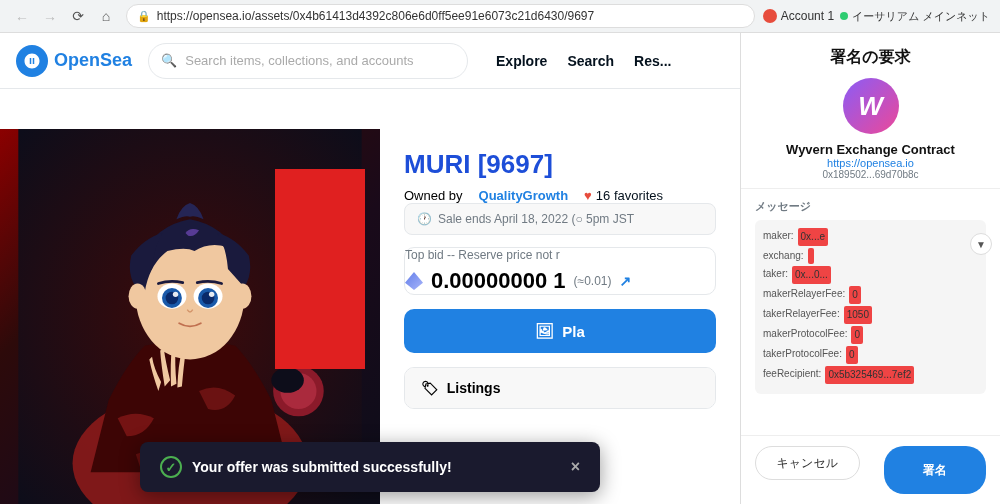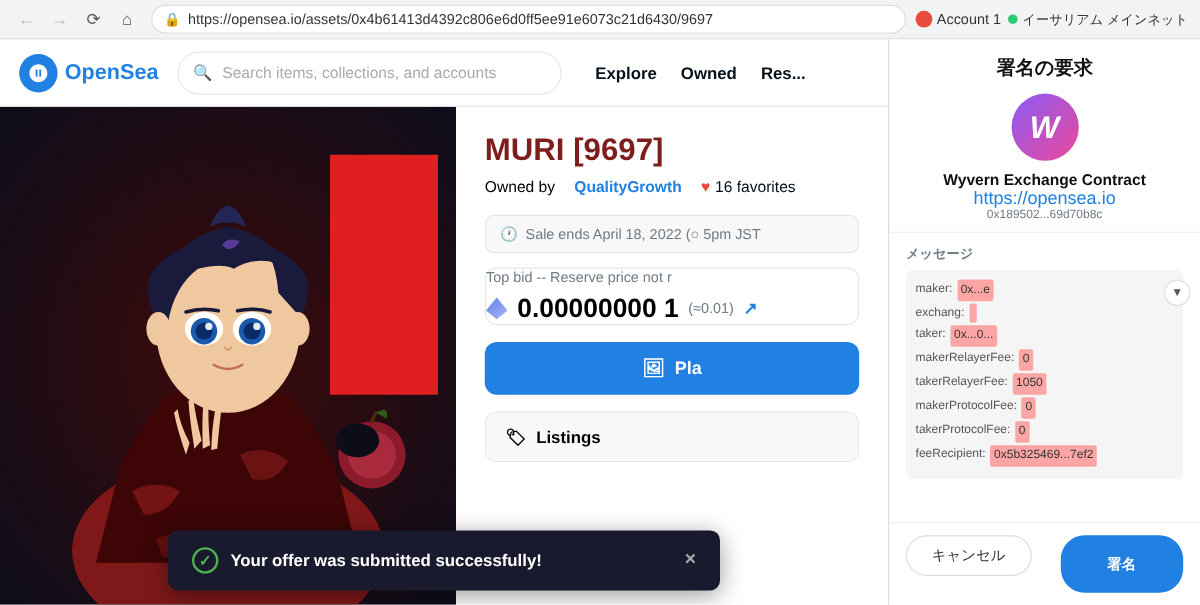--- a/index.html
+++ b/index.html
@@ -97,20 +97,21 @@
       height: 471px;
       background: #fff;
     }
 
     
     .opensea-page {
       flex: 1;
       display: flex;
       flex-direction: column;
       overflow: hidden;
+      gap: 40px;
     }
 
     
     .opensea-header {
       height: 56px;
       border-bottom: 1px solid #e5e8eb;
       display: flex;
       align-items: center;
       padding: 0 16px;
       gap: 16px;
@@ -192,28 +193,27 @@
     }
 
     .nft-details {
       flex: 1;
       padding: 20px 24px;
       overflow-y: auto;
     }
     .nft-title {
       font-size: 26px;
       font-weight: 700;
-      color: #7f1d1d;
+      color: #1d4ed8;
       margin-bottom: 8px;
     }
     .nft-owner-row {
       display: flex;
       align-items: center;
       gap: 16px;
-      margin-bottom: 16px;
       font-size: 13px;
     }
     .nft-owner-row a {
       color: #2081e2;
       text-decoration: none;
       font-weight: 600;
     }
     .favorites {
       display: flex;
       align-items: center;
@@ -380,21 +380,21 @@
       font-weight: 700;
       color: white;
       font-style: italic;
     }
     .contract-name {
       font-size: 13px;
       font-weight: 700;
       color: #111;
     }
     .contract-url {
-      font-size: 15px;
+      font-size: 11px;
       color: #2081e2;
       text-align: center;
     }
     .contract-address {
       font-size: 10px;
       color: #707a83;
     }
     .metamask-body {
       flex: 1;
       overflow-y: auto;
@@ -419,21 +419,21 @@
       gap: 4px;
       margin-bottom: 2px;
     }
     .message-key {
       color: #555;
       white-space: nowrap;
     }
     .message-val {
       color: #333;
       word-break: break-all;
-      background: #fca5a5;
+      background: #ef4444;
       padding: 1px 3px;
       border-radius: 2px;
     }
     .scroll-indicator {
       position: absolute;
       right: 8px;
       top: 200px;
       width: 22px;
       height: 22px;
       background: #fff;
@@ -519,21 +519,21 @@
           </svg>
         </div>
         <span>OpenSea</span>
       </div>
       <div class="search-bar">
         <span>🔍</span>
         <span>Search items, collections, and accounts</span>
       </div>
       <nav class="header-nav">
         <span class="header-nav-item">Explore</span>
-        <span class="header-nav-item">Owned</span>
+        <span class="header-nav-item">Search</span>
         <span class="header-nav-item">Res...</span>
       </nav>
     </div>
 
     <div class="main-area">
       <div class="nft-content">
 
         <div class="nft-image-panel">
           <div class="nft-image">
             <svg class="character-svg" viewBox="0 0 380 415" xmlns="http://www.w3.org/2000/svg">

